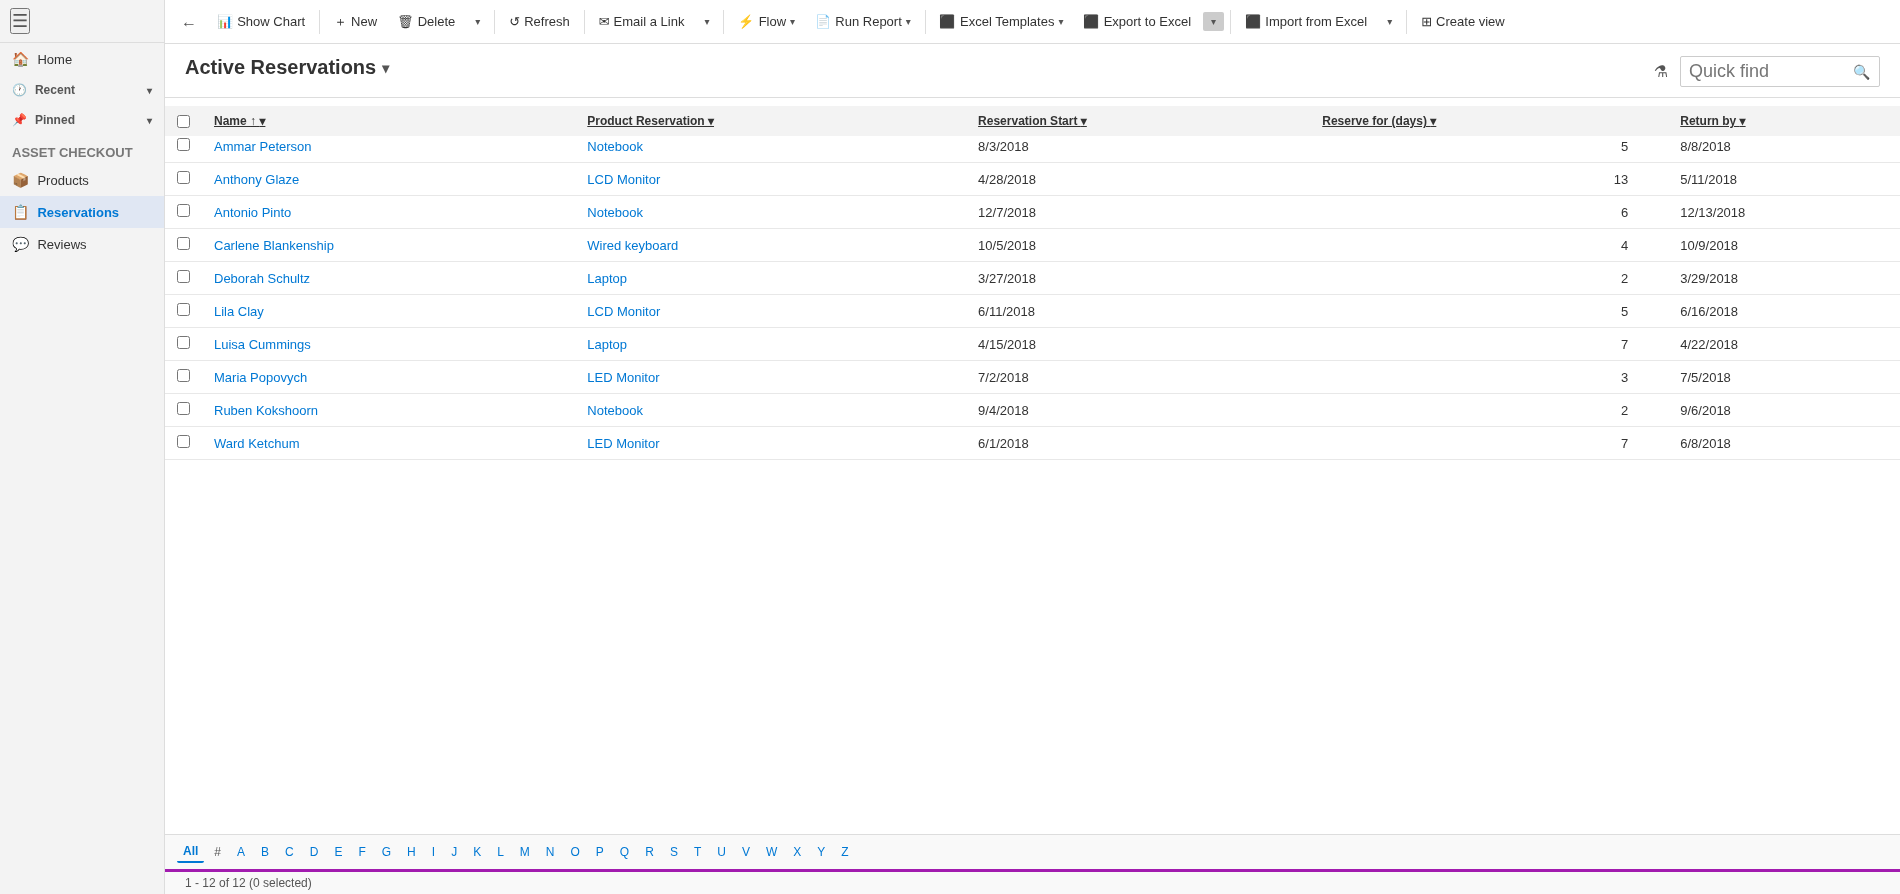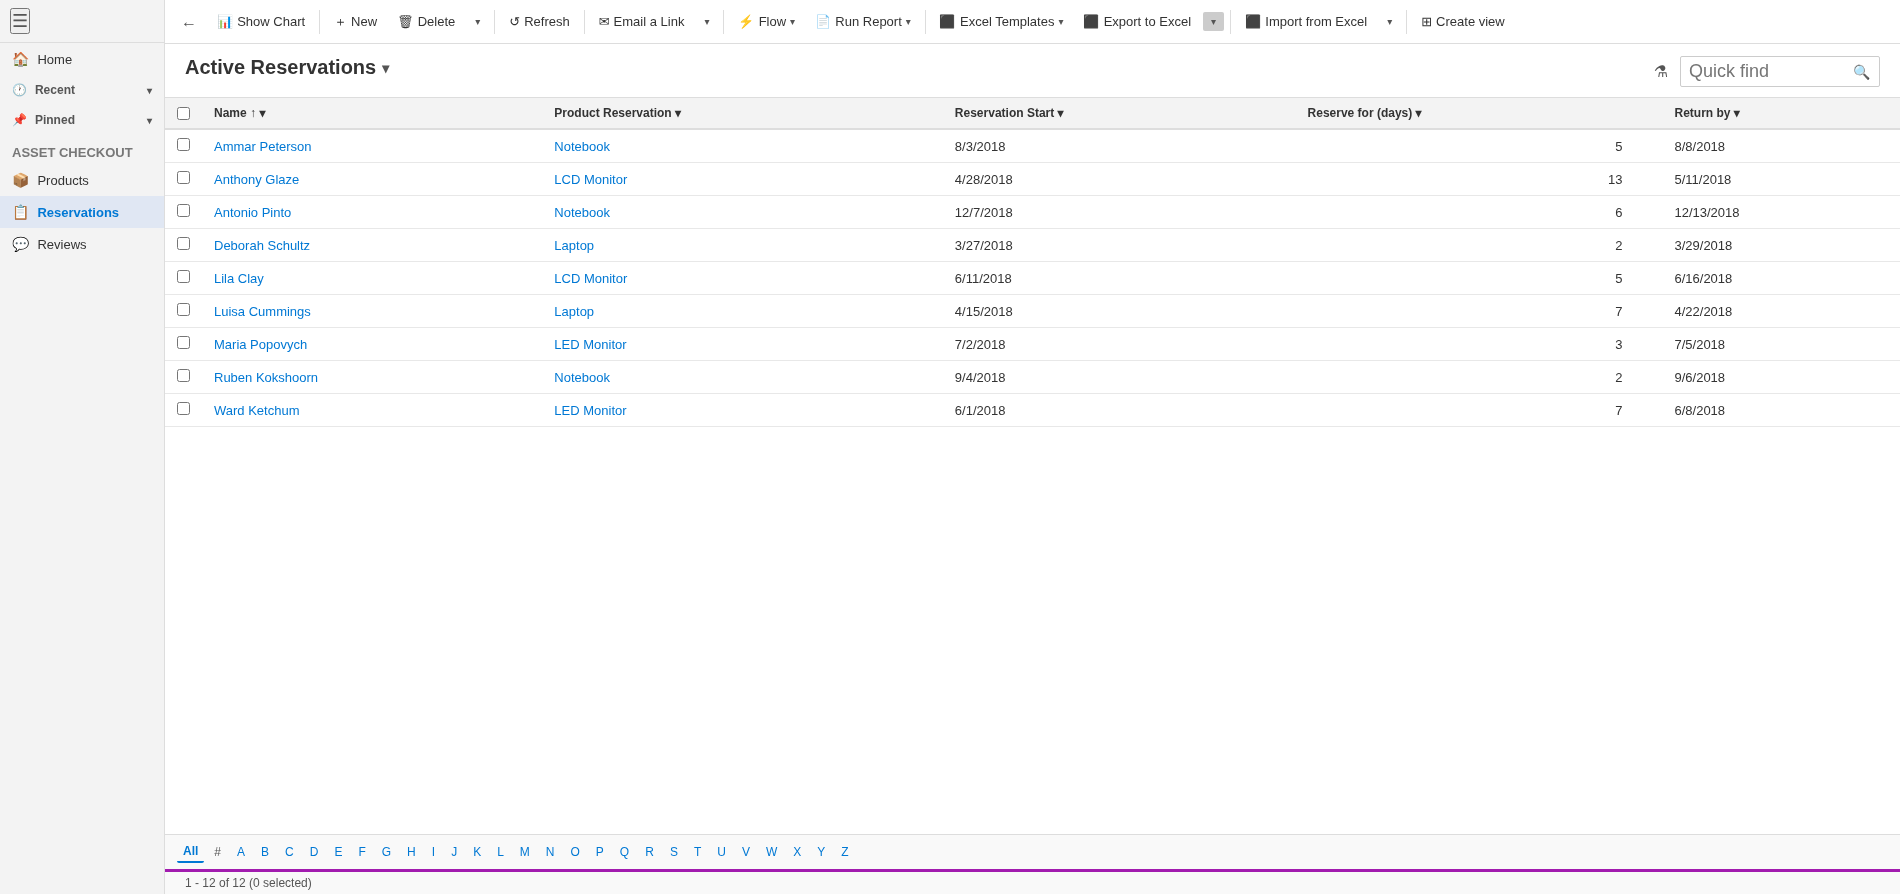--- a/index.html
+++ b/index.html
@@ -31,21 +31,21 @@
     .view-title-arrow { font-size: 14px; color: #555; cursor: pointer; }
     .view-header-right { display: flex; align-items: center; gap: 8px; }
     .filter-icon-btn { background: none; border: none; cursor: pointer; font-size: 16px; color: #555; padding: 4px; }
     .quick-find { display: flex; align-items: center; border: 1px solid #ccc; border-radius: 2px; padding: 4px 8px; gap: 6px; width: 200px; }
     .quick-find input { border: none; outline: none; font-size: 18px; color: #333; width: 100%; background: transparent; }
     .quick-find-icon { color: #555; font-size: 14px; cursor: pointer; }
 
     
     .table-container { flex: 1; overflow-y: auto; overflow-x: auto; }
     table { width: 100%; border-collapse: collapse; }
-    thead th { position: sticky; top: 0; background: #f3f3f3; border-bottom: 2px solid #ddd; padding: 8px 12px; text-align: left; font-size: 12px; font-weight: 600; color: #333; white-space: nowrap; cursor: pointer; user-select: none; }
+    thead th { position: sticky; top: 8px; background: #f3f3f3; border-bottom: 2px solid #ddd; padding: 8px 12px; text-align: left; font-size: 12px; font-weight: 600; color: #333; white-space: nowrap; cursor: pointer; user-select: none; text-decoration: underline; }
     tbody tr { border-bottom: 1px solid #e8e8e8; }
     tbody td { padding: 8px 12px; font-size: 13px; color: #333; }
     tbody td.link-cell { color: #0078d4; cursor: pointer; }
     .checkbox-col { width: 30px; }
     .check-header { display: flex; align-items: center; gap: 4px; }
 
     
     .pagination { display: flex; align-items: center; padding: 6px 12px; border-top: 1px solid #ddd; background: #f9f9f9; flex-shrink: 0; gap: 4px; }
     .page-letter { padding: 3px 6px; font-size: 12px; cursor: pointer; color: #0078d4; border-radius: 2px; }
     .page-letter.active { font-weight: 700; border-bottom: 2px solid #0078d4; color: #0078d4; }
@@ -242,20 +242,28 @@
       <td style="text-align:right;padding-right:40px;">13</td>
       <td>5/11/2018</td>
     </tr>
           <tr>
       <td><input type="checkbox" style=""></td>
       <td class="link-cell">Antonio Pinto</td>
       <td class="link-cell">Notebook</td>
       <td>12/7/2018</td>
       <td style="text-align:right;padding-right:40px;">6</td>
       <td>12/13/2018</td>
+    </tr>
+          <tr>
+      <td><input type="checkbox" style=""></td>
+      <td class="link-cell">Carlene Blankenship</td>
+      <td class="link-cell">Wired keyboard</td>
+      <td>10/5/2018</td>
+      <td style="text-align:right;padding-right:40px;">4</td>
+      <td>10/9/2018</td>
     </tr>
           <tr>
       <td><input type="checkbox" style=""></td>
       <td class="link-cell">Deborah Schultz</td>
       <td class="link-cell">Laptop</td>
       <td>3/27/2018</td>
       <td style="text-align:right;padding-right:40px;">2</td>
       <td>3/29/2018</td>
     </tr>
           <tr>

